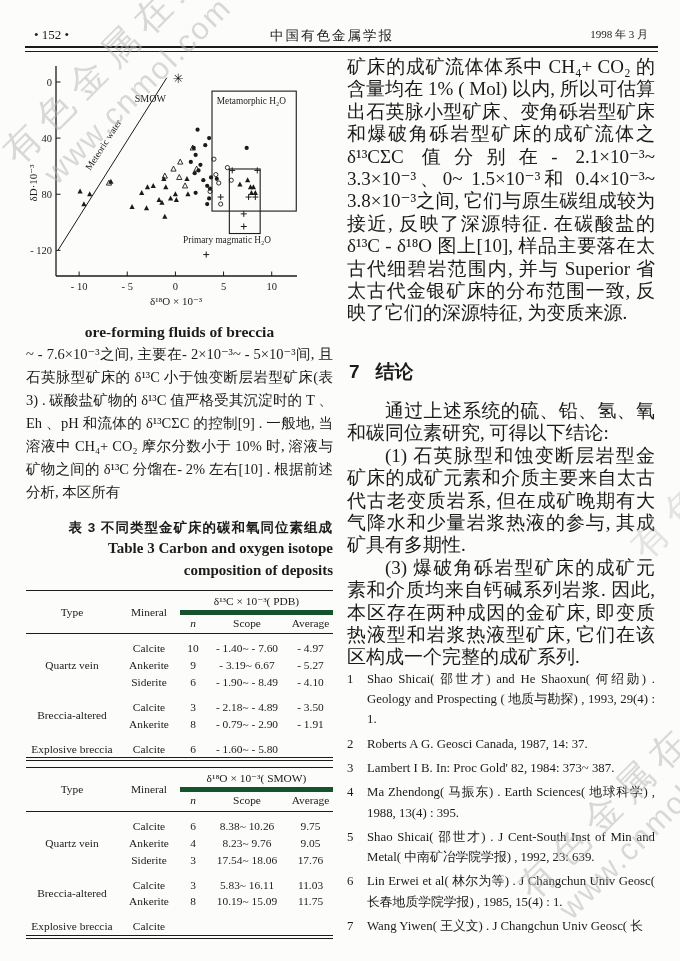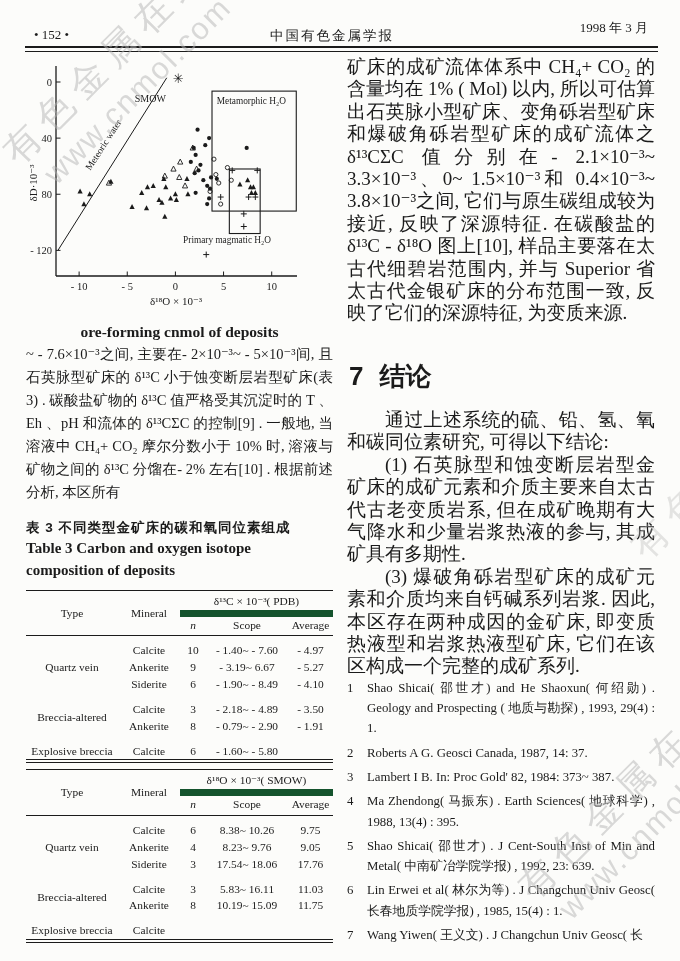--- a/index.html
+++ b/index.html
@@ -5,51 +5,51 @@
   html,body{margin:0;padding:0;}
   body{background:#9a9a9a;}
   .page{
     width:680px;height:961px;position:relative;overflow:hidden;
     background:#fcfcfa;color:#1b1b1b;
     font-family:"Liberation Serif","DejaVu Serif",serif;
   }
   
   .hdr-left{position:absolute;left:34px;top:27px;font-size:13px;}
   .hdr-center{position:absolute;left:0;right:16px;top:27px;text-align:center;font-size:13.5px;letter-spacing:2px;}
-  .hdr-right{position:absolute;right:32px;top:19px;font-size:13px;}
+  .hdr-right{position:absolute;right:32px;top:27px;font-size:11px;}
   .hdr-rule{position:absolute;left:25px;right:22px;top:46px;height:3px;
     border-top:2.2px solid #1b1b1b;border-bottom:1px solid #1b1b1b;}
   
   .col-left{position:absolute;left:26px;top:58px;width:307px;}
   .col-right{position:absolute;left:347px;top:56px;width:308px;}
   
   .figure svg{display:block;font-family:"Liberation Serif","DejaVu Serif",serif;}
   .fig-caption{text-align:center;margin-top:6px;}
   .cap-zh{font-size:14px;font-weight:bold;font-family:"Liberation Sans","DejaVu Sans",sans-serif;letter-spacing:1px;}
   .cap-en{font-size:15.5px;font-weight:bold;line-height:1.5;}
   .para{font-size:14.5px;line-height:23px;text-align:justify;margin-top:0;}
   
-  .tbl-caption{text-align:left;margin-top:0;}
+  .tbl-caption{text-align:right;margin-top:0;}
   .tbl-caption .cap-zh{font-size:13.5px;}
   .tbl-caption .cap-en{font-size:15px;}
   table.isotable{width:100%;border-collapse:collapse;margin-top:8px;font-size:11.4px;
     border-top:1.6px solid #1b1b1b;border-bottom:4px double #1b1b1b;}
   .isotable th,.isotable td{padding:1px 0;text-align:center;font-weight:normal;line-height:1.3;}
   .isotable th.rs{border-bottom:1.1px solid #1b1b1b;}
-  .isotable th.ghead{border-bottom:7px solid #14532d;padding-top:3px;}
+  .isotable th.ghead{border-bottom:5px solid #14532d;padding-top:3px;}
   .isotable tr.hrow2 th{border-bottom:1.1px solid #1b1b1b;padding-bottom:3px;}
   .isotable .em{font-style:italic;}
   .isotable tbody tr.first td{padding-top:7px;}
   .isotable tbody tr.gap td{padding-top:9px;}
   .isotable tbody tr.last td{}
   
   .rpara{font-size:19px;line-height:22.4px;text-align:justify;margin:0;}
   .rpara.indent{text-indent:2em;}
   .sec-head{font-family:"Liberation Sans","DejaVu Sans",sans-serif;font-weight:bold;
-    font-size:26px;margin:34px 0 15px 2px;}
+    font-size:19px;margin:34px 0 15px 2px;}
   .sec-head .no{margin-right:16px;}
   .refs-title{text-align:center;font-weight:bold;font-size:15px;letter-spacing:.5px;margin:30px 0 22px;}
   .ref{display:flex;font-size:12.8px;line-height:20.3px;margin-bottom:4px;text-align:justify;}
   .ref-num{width:20px;flex:none;}
   .ref-text{flex:1;}
   
   .wm{position:absolute;transform:rotate(-45deg);text-align:center;pointer-events:none;
     z-index:9;opacity:.5;color:#b5b5b5;font-family:"Liberation Sans","DejaVu Sans",sans-serif;}
   .wm .zh{font-size:37px;letter-spacing:9px;white-space:nowrap;}
   .wm .url{font-size:31px;letter-spacing:2px;white-space:nowrap;}
@@ -164,21 +164,21 @@
           <path d="M191.67300000000003 139.046 H197.67300000000003 M194.67300000000003 136.046 V142.046" stroke="#1b1b1b" stroke-width="1" fill="none"></path>
           <path d="M219.60000000000002 139.046 H225.60000000000002 M222.60000000000002 136.046 V142.046" stroke="#1b1b1b" stroke-width="1" fill="none"></path>
           <path d="M226.34100000000004 139.046 H232.34100000000004 M229.34100000000004 136.046 V142.046" stroke="#1b1b1b" stroke-width="1" fill="none"></path>
           <path d="M214.78500000000003 155.882 H220.78500000000003 M217.78500000000003 152.882 V158.882" stroke="#1b1b1b" stroke-width="1" fill="none"></path>
           <path d="M214.78500000000003 168.50900000000001 H220.78500000000003 M217.78500000000003 165.50900000000001 V171.50900000000001" stroke="#1b1b1b" stroke-width="1" fill="none"></path>
           <path d="M177.22800000000004 196.56900000000002 H183.22800000000004 M180.22800000000004 193.56900000000002 V199.56900000000002" stroke="#1b1b1b" stroke-width="1" fill="none"></path>
         </svg>
     </div>
 
     <div class="fig-caption">
-      <div class="cap-en">ore-forming cnmol of deposits</div>
+      <div class="cap-en">ore-forming fluids of breccia</div>
     </div>
 
     <p class="para">~ - 7.6×10⁻³之间, 主要在- 2×10⁻³~ - 5×10⁻³间, 且石英脉型矿床的 δ¹³C 小于蚀变断层岩型矿床(表 3) . 碳酸盐矿物的 δ¹³C 值严格受其沉淀时的 T 、Eh 、pH 和流体的 δ¹³CΣC 的控制[9] . 一般地, 当溶液中 CH₄+ CO₂ 摩尔分数小于 10% 时, 溶液与矿物之间的 δ¹³C 分馏在- 2% 左右[10] . 根据前述分析, 本区所有</p>
 
     <div class="tbl-caption">
       <div class="cap-zh">表 3  不同类型金矿床的碳和氧同位素组成</div>
       <div class="cap-en">Table 3  Carbon and oxygen isotope</div>
       <div class="cap-en">composition of deposits</div>
     </div>
 

